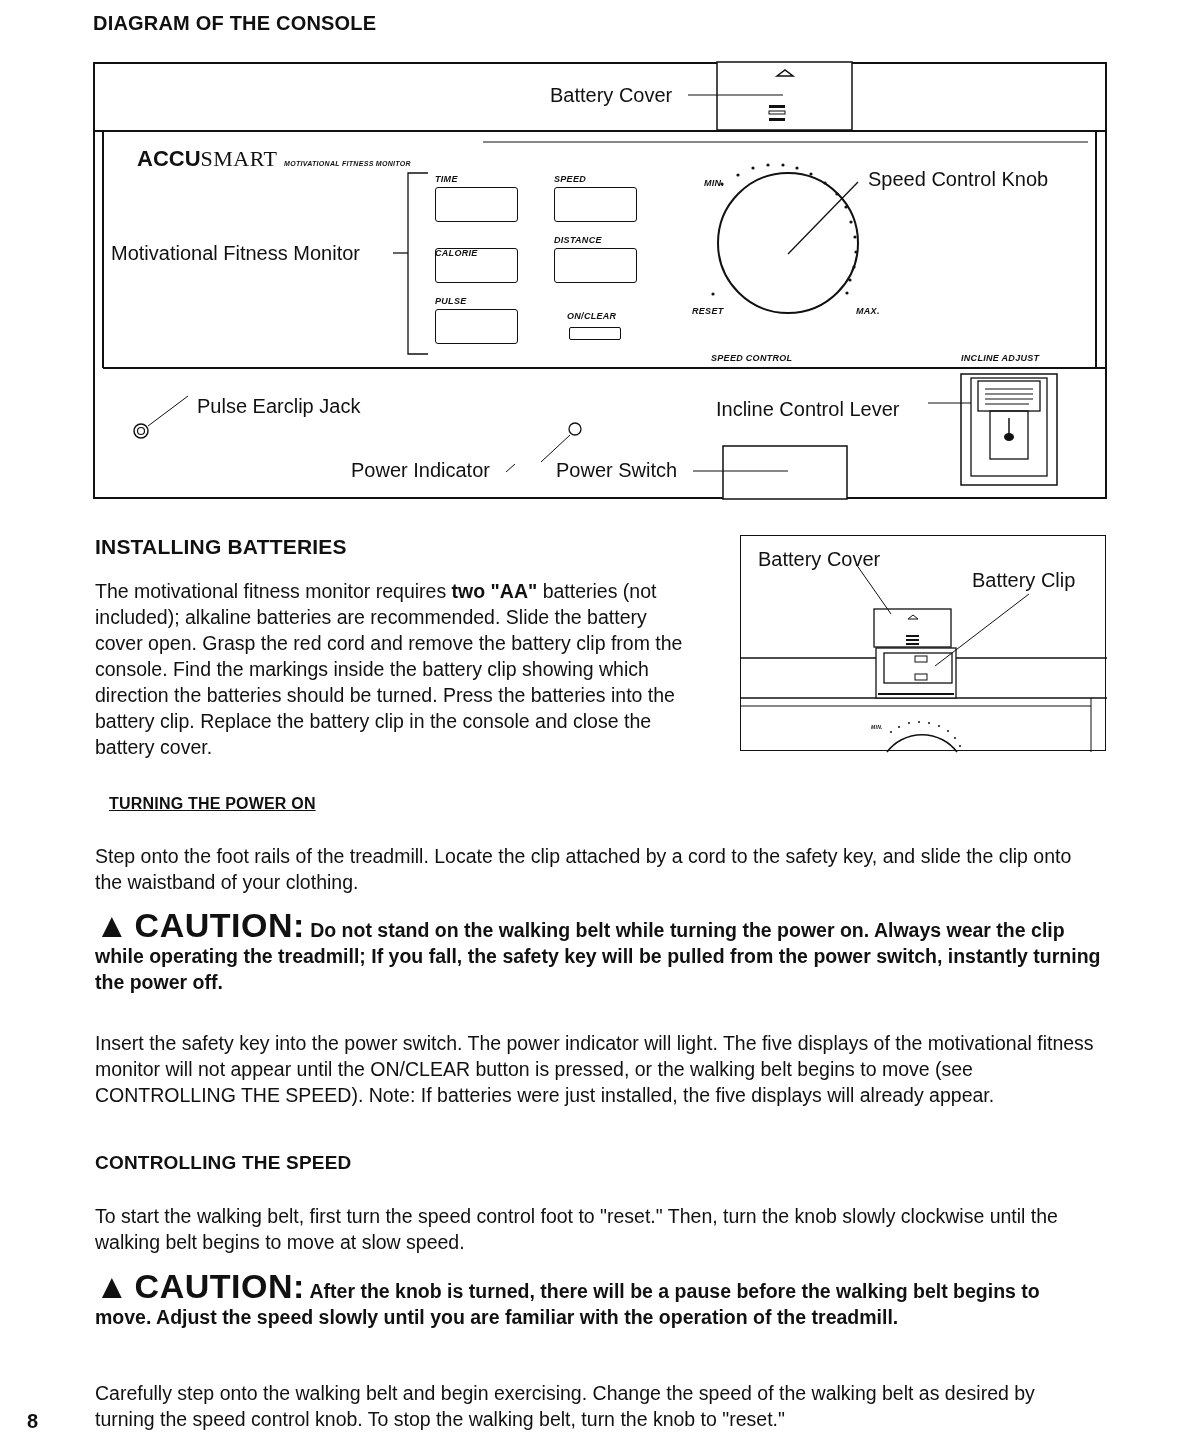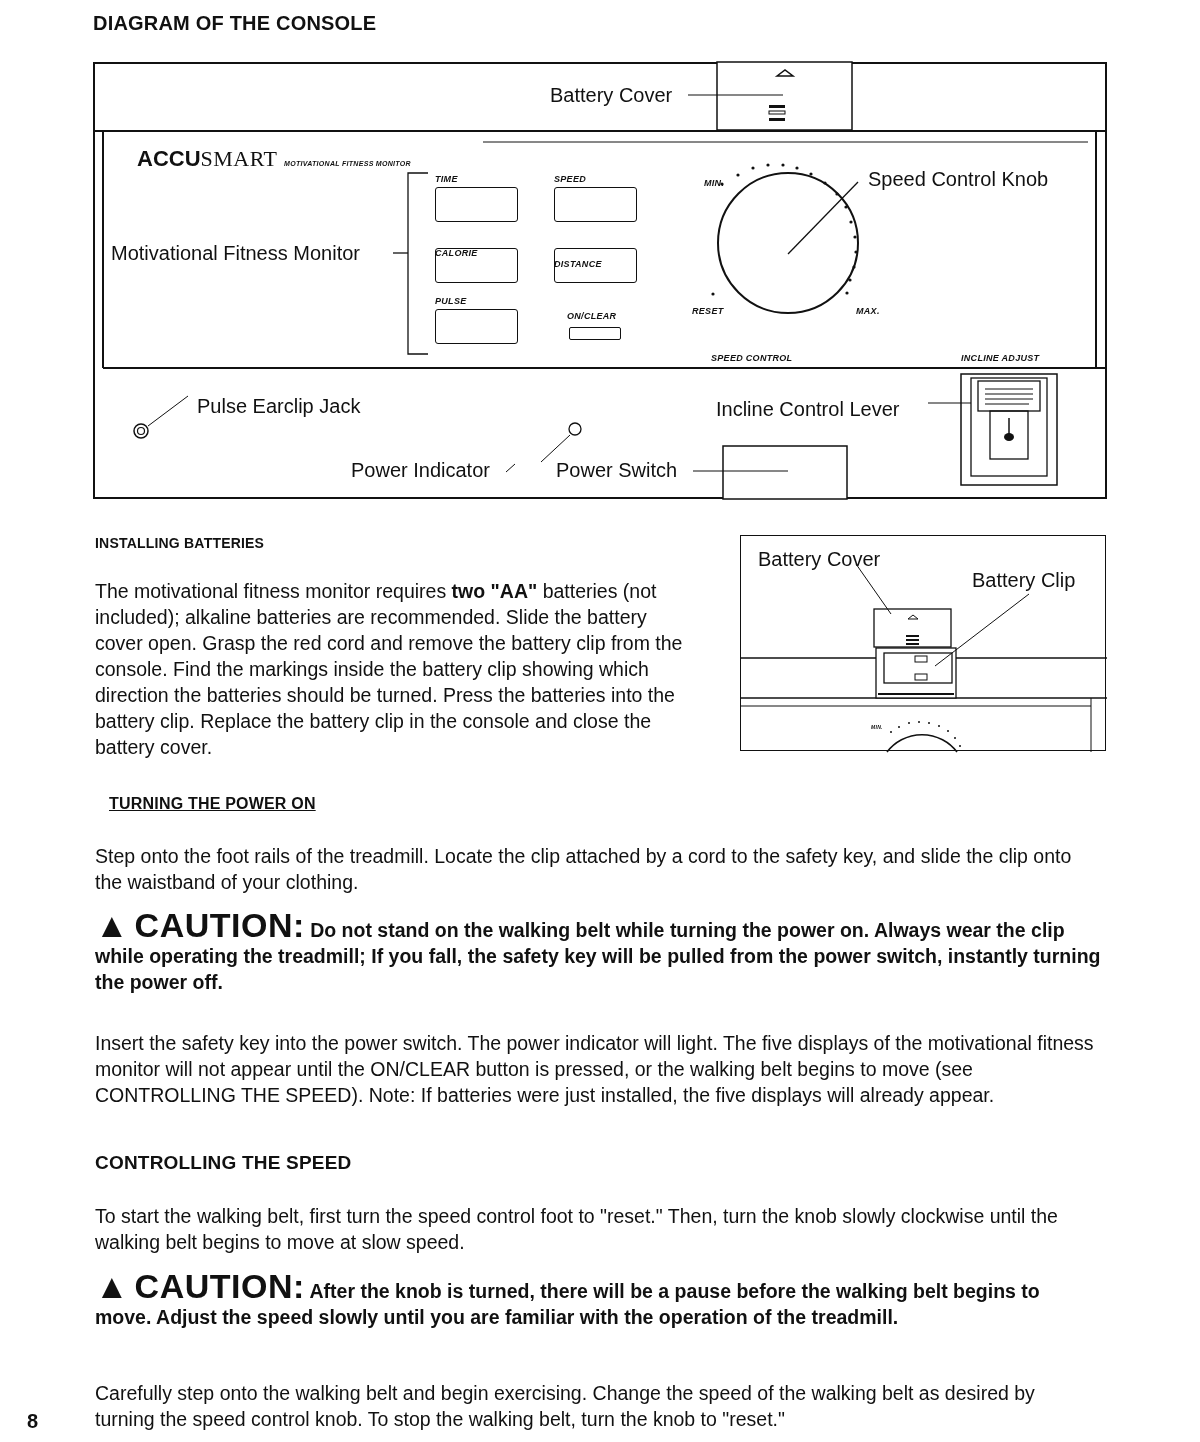--- a/index.html
+++ b/index.html
@@ -99,38 +99,38 @@
     <span style="font-weight:bold;font-size:22px;">ACCU</span><span style="font-size:22px;font-weight:normal;letter-spacing:0.5px;font-family:Liberation Serif, serif;">SMART</span>
     <span class="small-ital" style="font-size:7px;margin-left:2px;">MOTIVATIONAL FITNESS MONITOR</span>
   </div>
 
   <span class="abs small-ital" style="left:342px;top:112px;">TIME</span>
   <div class="abs disp" style="left:342px;top:125px;"></div>
   <span class="abs small-ital" style="left:461px;top:112px;">SPEED</span>
   <div class="abs disp" style="left:461px;top:125px;"></div>
   <span class="abs small-ital" style="left:342px;top:186px;">CALORIE</span>
   <div class="abs disp" style="left:342px;top:186px;"></div>
-  <span class="abs small-ital" style="left:461px;top:173px;margin-top:24px;">DISTANCE</span>
+  <span class="abs small-ital" style="left:461px;top:173px;">DISTANCE</span>
   <div class="abs disp" style="left:461px;top:186px;"></div>
   <span class="abs small-ital" style="left:342px;top:234px;">PULSE</span>
   <div class="abs disp" style="left:342px;top:247px;"></div>
   <span class="abs small-ital" style="left:474px;top:249px;">ON/CLEAR</span>
   <div class="abs" style="left:476px;top:265px;width:52px;height:13px;border:1.5px solid #111;border-radius:2px;"></div>
 
   <span class="abs small-ital" style="left:611px;top:116px;">MIN.</span>
   <span class="abs small-ital" style="left:599px;top:244px;">RESET</span>
   <span class="abs small-ital" style="left:763px;top:244px;">MAX.</span>
   <span class="abs small-ital" style="left:618px;top:291px;">SPEED CONTROL</span>
   <span class="abs small-ital" style="left:868px;top:291px;">INCLINE ADJUST</span>
   <div class="abs" style="left:615px;top:110px;width:160px;height:160px;border-radius:50%;"></div>
   <div class="abs" style="left:871px;top:315px;width:90px;height:105px;"></div>
   <div class="abs" style="left:630px;top:384px;width:124px;height:53px;"></div>
 </div>
 
-<div class="abs h-title" style="left:95px;top:535px;font-size:14px;">INSTALLING BATTERIES</div>
+<div class="abs h-title" style="left:95px;top:535px;font-size:21px;">INSTALLING BATTERIES</div>
 <p class="abs para" style="left:95px;top:578px;width:600px;"><span>The motivational fitness monitor requires </span><b>two "AA"</b><span> batteries (not included); alkaline batteries are recommended.  Slide the battery cover open.  Grasp the red cord and remove the battery clip from the console.  Find the markings inside the battery clip showing which direction the batteries should be turned.  Press the batteries into the battery clip.  Replace the battery clip in the console and close the battery cover.</span></p>
 
 <div class="abs" style="left:740px;top:535px;width:366px;height:216px;border:1.5px solid #111;">
   <svg width="366" height="216">
     <line x1="0" y1="122" x2="366" y2="122" stroke="#111" stroke-width="1.3"></line>
     <line x1="0" y1="162" x2="366" y2="162" stroke="#111" stroke-width="1.3"></line>
     <line x1="0" y1="170" x2="350" y2="170" stroke="#111" stroke-width="1"></line>
     <line x1="350" y1="162" x2="350" y2="216" stroke="#111" stroke-width="1"></line>
     <rect x="133" y="73" width="77" height="38" fill="#fff" stroke="#111" stroke-width="1.3"></rect>
     <polygon points="167,83 172,79 177,83" fill="none" stroke="#111"></polygon>

